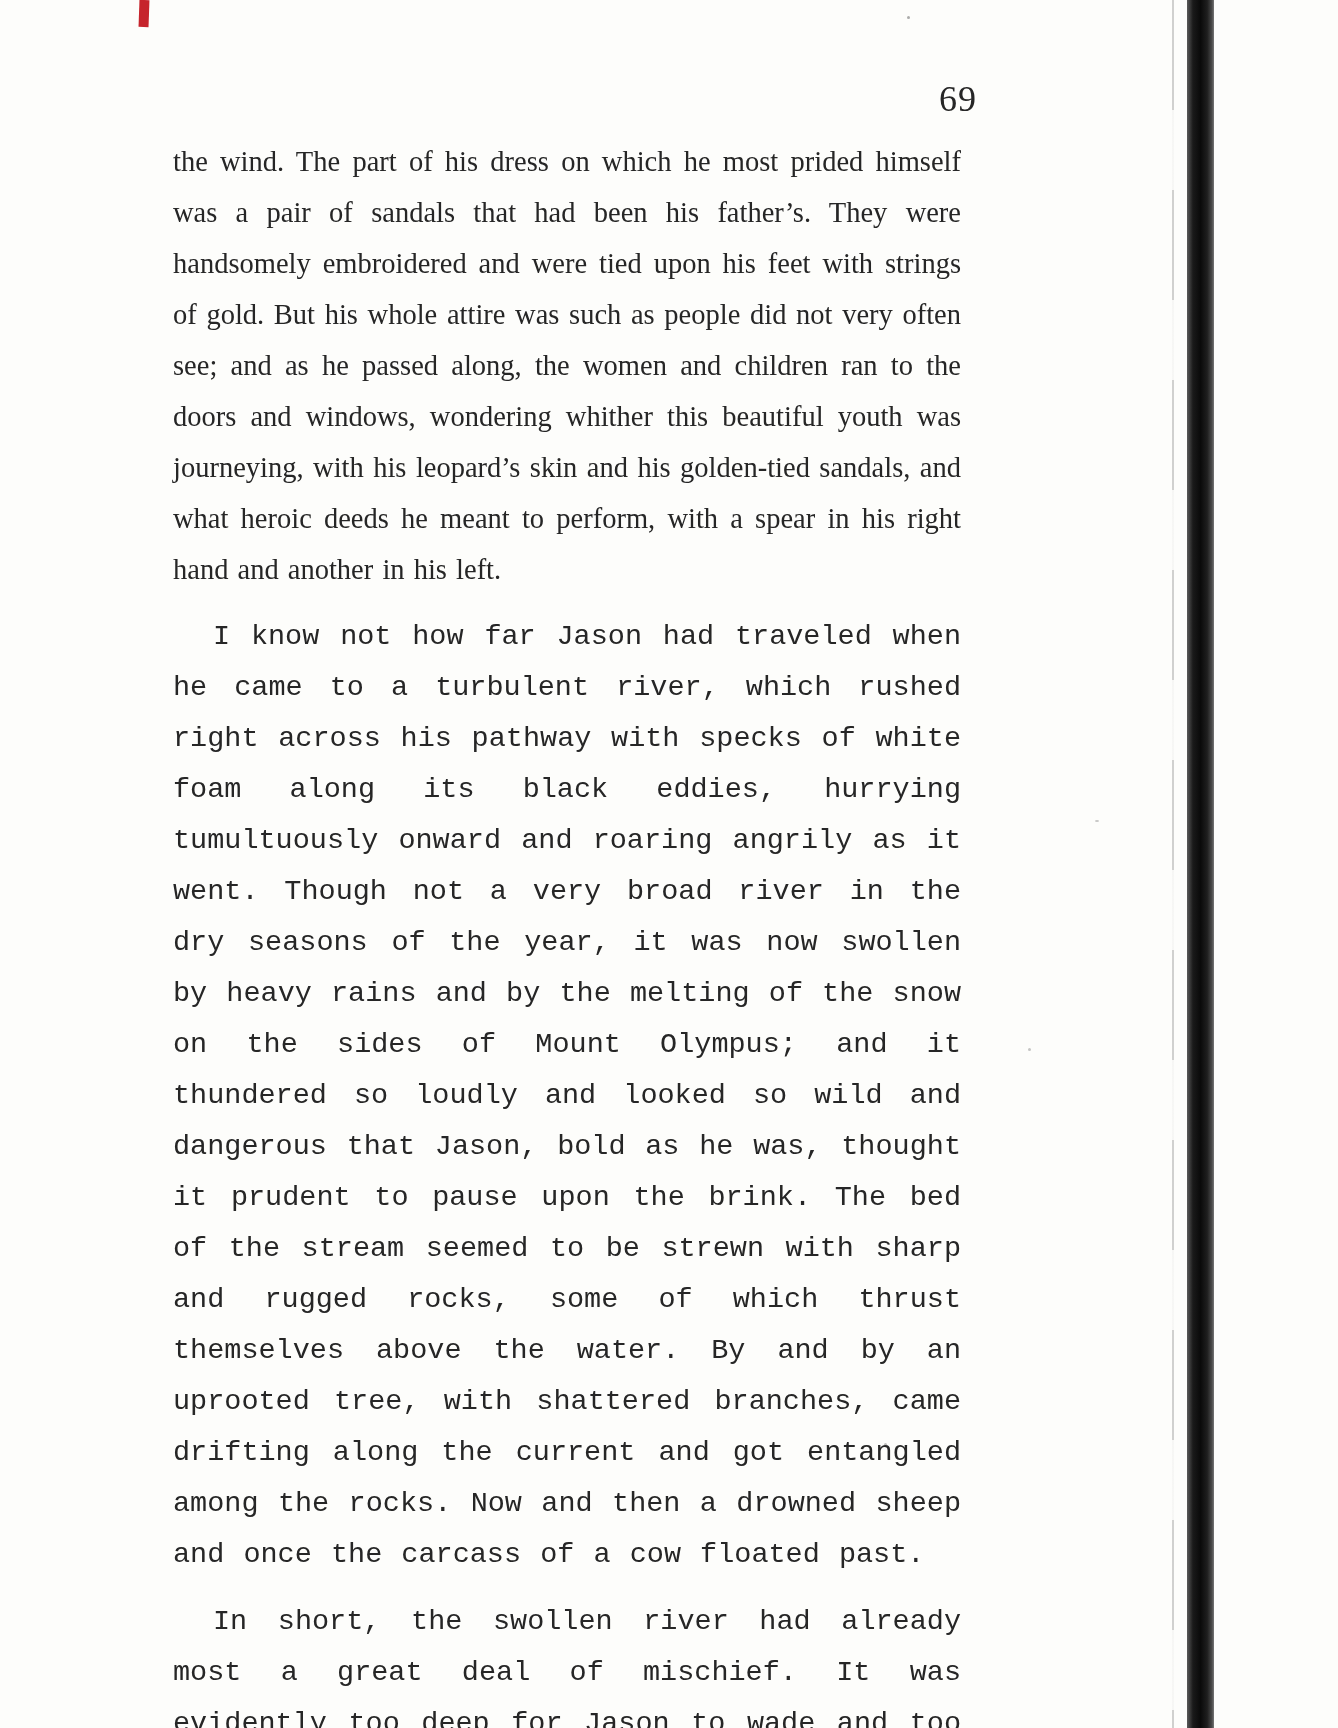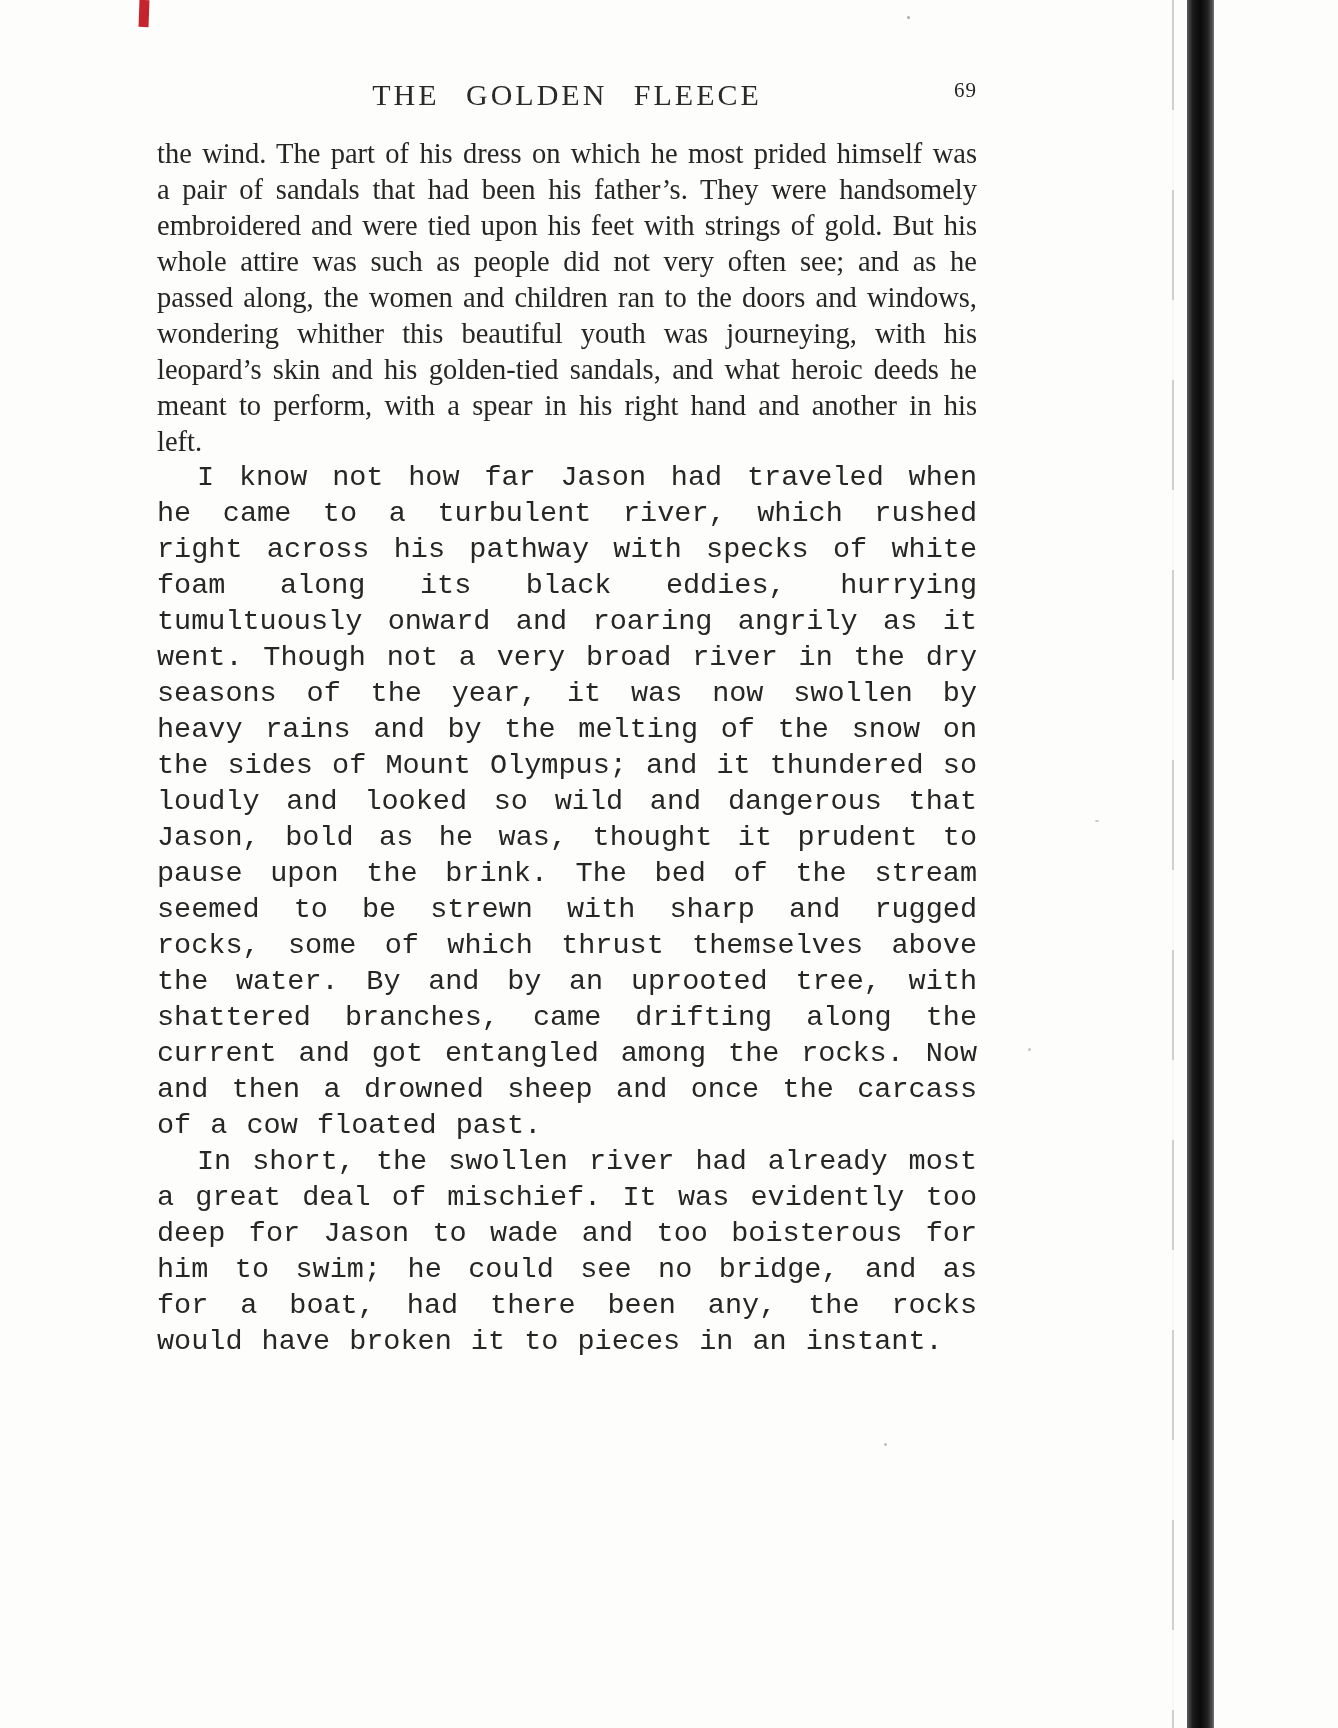--- a/index.html
+++ b/index.html
@@ -27,27 +27,27 @@
     text-align: center;
     font-size: 30px;
     letter-spacing: 3px;
     word-spacing: 16px;
     color: #2a2a2a;
   }
   .page-number {
     position: absolute;
     right: 0;
     top: 0;
-    font-size: 21px;
+    font-size: 36px;
     letter-spacing: 1px;
   }
   .body p {
-    margin: 0;
+    margin: 16px;
     font-size: 28.5px;
-    line-height: 36px;
+    line-height: 51px;
     text-align: justify;
     word-spacing: 2px;
   }
   .body p.indent { text-indent: 40px; font-family: Liberation Mono, monospace; }
 
   .binding-band {
     position: absolute;
     top: 0;
     left: 1187px;
     width: 27px;
@@ -80,21 +80,20 @@
     background: rgba(70,70,70,0.45);
   }
 </style>
 </head>
 <body>
 
 <div class="red-mark"></div>
 
 <div class="page">
   <div class="header">
-    <div class="header-title">THE GOLDEN FLEECE</div>
     <div class="page-number">69</div>
   </div>
   <div class="body">
     <p>the wind.  The part of his dress on which he most prided himself was a pair of sandals that had been his father’s. They were handsomely embroidered and were tied upon his feet with strings of gold.  But his whole attire was such as people did not very often see; and as he passed along, the women and children ran to the doors and windows, wondering whither this beautiful youth was journeying, with his leopard’s skin and his golden-tied sandals, and what heroic deeds he meant to perform, with a spear in his right hand and another in his left.</p>
     <p class="indent">I know not how far Jason had traveled when he came to a turbulent river, which rushed right across his pathway with specks of white foam along its black eddies, hurrying tumultuously onward and roaring angrily as it went.  Though not a very broad river in the dry seasons of the year, it was now swollen by heavy rains and by the melting of the snow on the sides of Mount Olympus; and it thundered so loudly and looked so wild and dangerous that Jason, bold as he was, thought it prudent to pause upon the brink.  The bed of the stream seemed to be strewn with sharp and rugged rocks, some of which thrust themselves above the water.  By and by an uprooted tree, with shattered branches, came drifting along the current and got entangled among the rocks.  Now and then a drowned sheep and once the carcass of a cow floated past.</p>
     <p class="indent">In short, the swollen river had already most a great deal of mischief.  It was evidently too deep for Jason to wade and too boisterous for him to swim; he could see no bridge, and as for a boat, had there been any, the rocks would have broken it to pieces in an instant.</p>
   </div>
 </div>
 
 <div class="band-line"></div>

